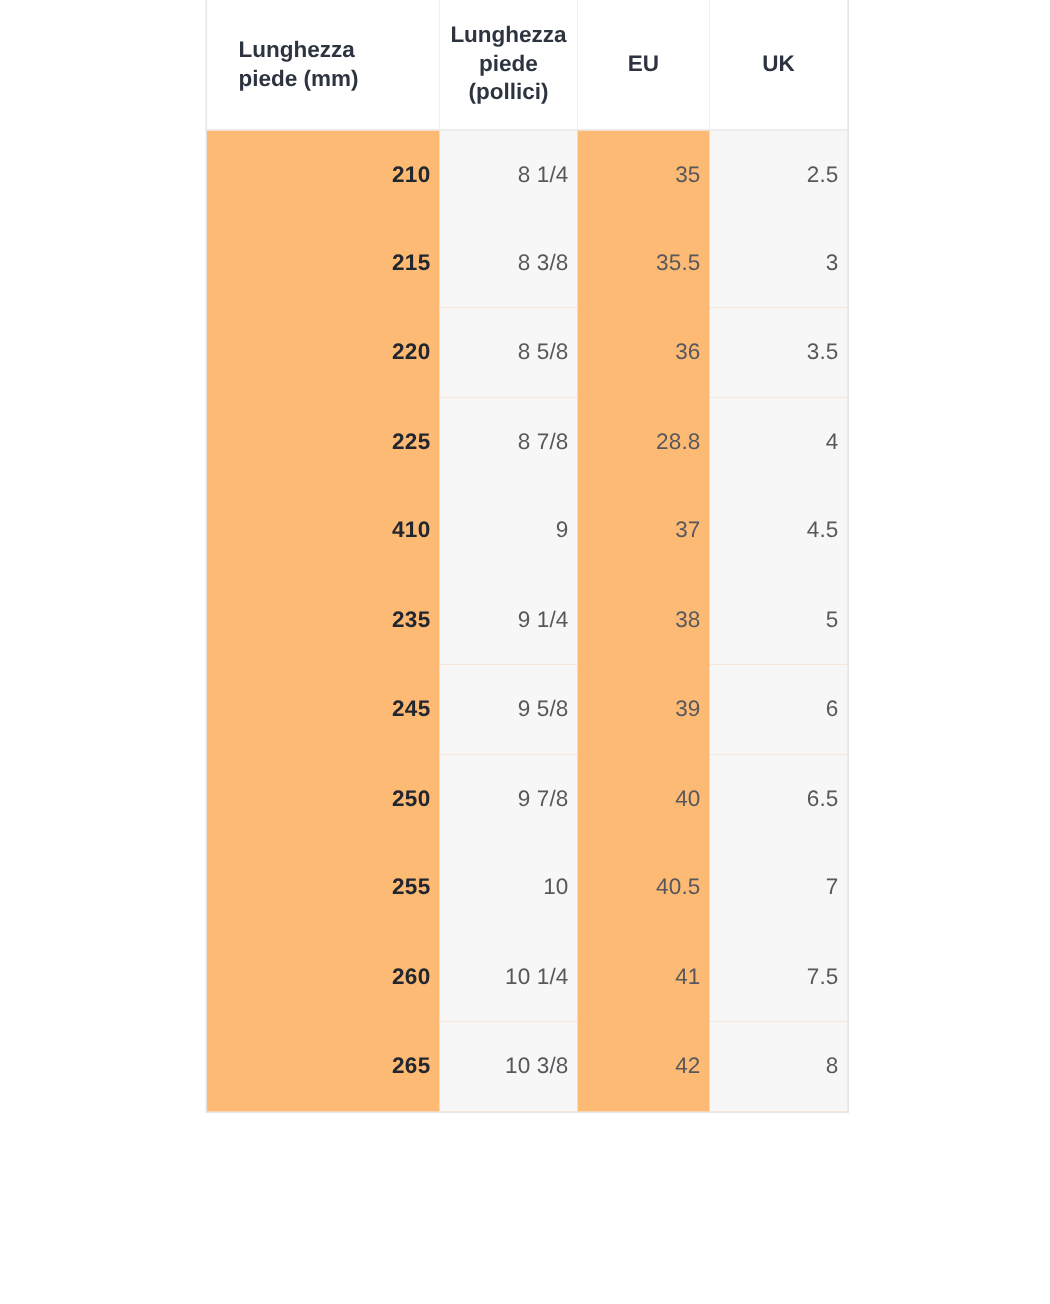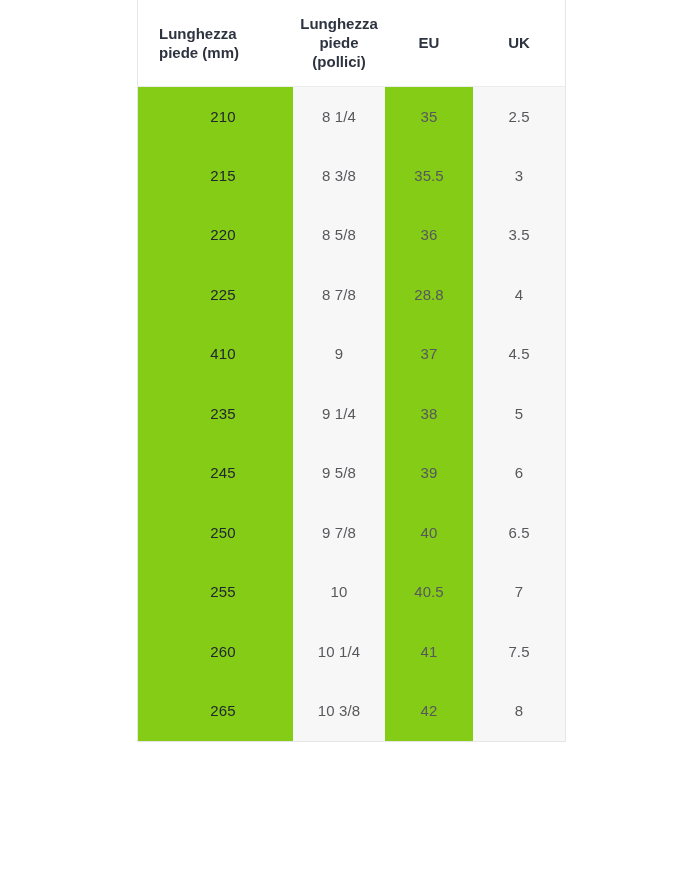--- a/index.html
+++ b/index.html
@@ -32,21 +32,21 @@
     border-right: 1px solid #e6e6e6;
     border-bottom: 1px solid #e6e6e6;
     background: #ffffff;
     box-sizing: border-box;
   }
 
   table.size-table {
     width: 100%;
     border-collapse: collapse;
     table-layout: fixed;
-    background: #84cc16;
+    background: #fdba74;
   }
 
   table.size-table col.c-mm    { width: 155px; }
   table.size-table col.c-in    { width: 92px;  }
   table.size-table col.c-eu    { width: 88px;  }
   table.size-table col.c-uk    { width: 92px;  }
 
   
   thead tr.head-row th {
     background: #ffffff;
@@ -66,33 +66,33 @@
     padding-left: 21px;
     padding-right: 10px;
   }
 
   
   .tint { background: #f7f7f7; }
 
   tbody td {
     font-size: 15px;
     color: #58585c;
-    text-align: center;
+    text-align: right;
     vertical-align: middle;
     height: 59.5px;
     padding: 0 6px;
     border: 0;
     box-sizing: border-box;
     letter-spacing: 0.1px;
   }
   tbody td.col-mm {
-    text-align: center;
+    text-align: right;
     padding-left: 21px;
     color: #22262e;
-    font-weight: normal;
+    font-weight: bold;
     letter-spacing: 0.2px;
   }
 </style>
 </head>
 <body>
 
 <div class="page">
   <div class="size-table-wrap">
     <table class="size-table">
       <colgroup>

